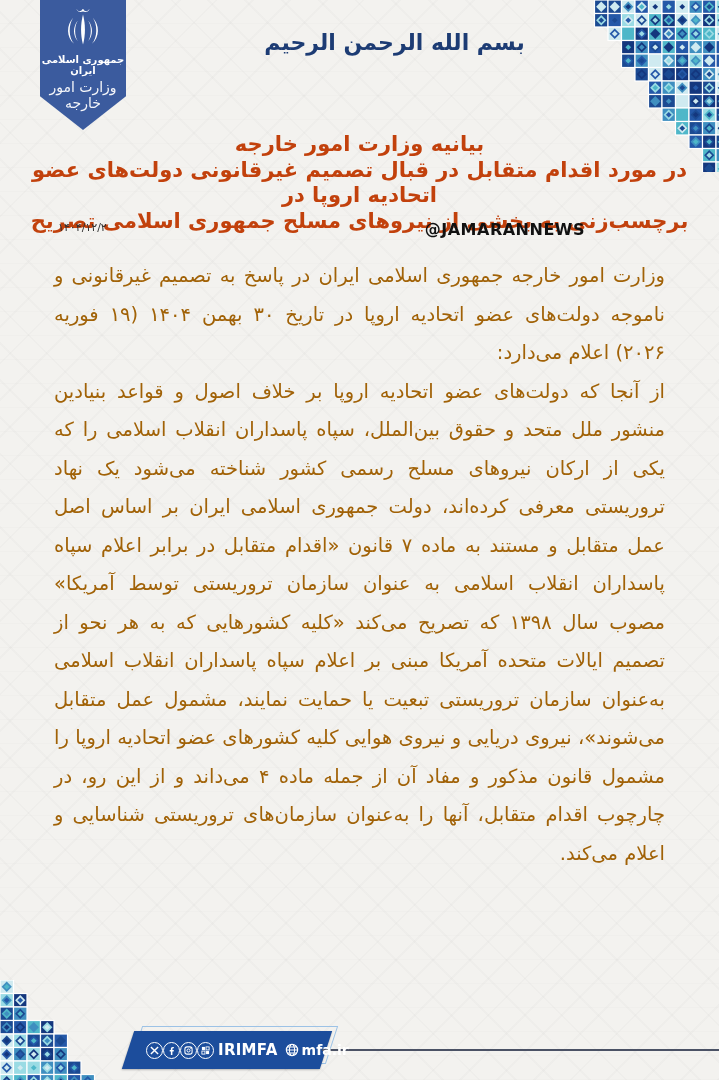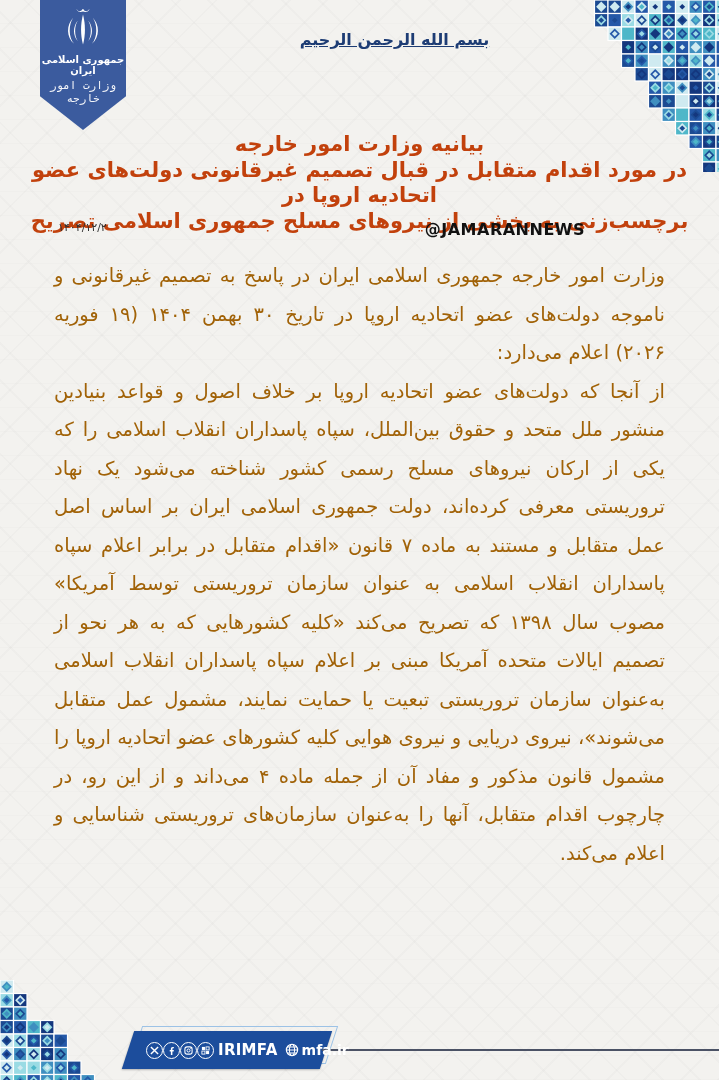--- a/index.html
+++ b/index.html
@@ -31,25 +31,25 @@
 
   
   .emblem-banner{
     position:absolute;left:40px;top:0;width:86px;height:130px;
     background:var(--emblem-blue);
     clip-path:polygon(0 0,100% 0,100% 74%,50% 100%,0 74%);
     display:flex;flex-direction:column;align-items:center;
     padding-top:4px;color:#fff;text-align:center;
   }
   .emblem-banner .org1{font-size:10px;font-weight:700;margin-top:4px;direction:rtl;}
-  .emblem-banner .org2{font-size:11px;margin-top:3px;direction:rtl;opacity:.95;font-family:Liberation Mono, monospace;}
+  .emblem-banner .org2{font-size:14px;margin-top:3px;direction:rtl;opacity:.95;}
 
   .bismillah{
     position:absolute;top:30px;left:70px;right:0;text-align:center;
-    font-size:16px;font-weight:700;color:var(--bismillah-navy);direction:rtl;text-decoration:underline;
+    font-size:22px;font-weight:700;color:var(--bismillah-navy);direction:rtl;
   }
 
   .title-block{
     position:absolute;top:132px;left:20px;right:20px;text-align:center;direction:rtl;
     font-weight:700;font-size:21px;line-height:25.5px;color:#c2410c;
   }
   .watermark{
     position:absolute;top:220px;right:134px;font-weight:700;font-size:16px;
     letter-spacing:.5px;color:#111;direction:ltr;
   }

